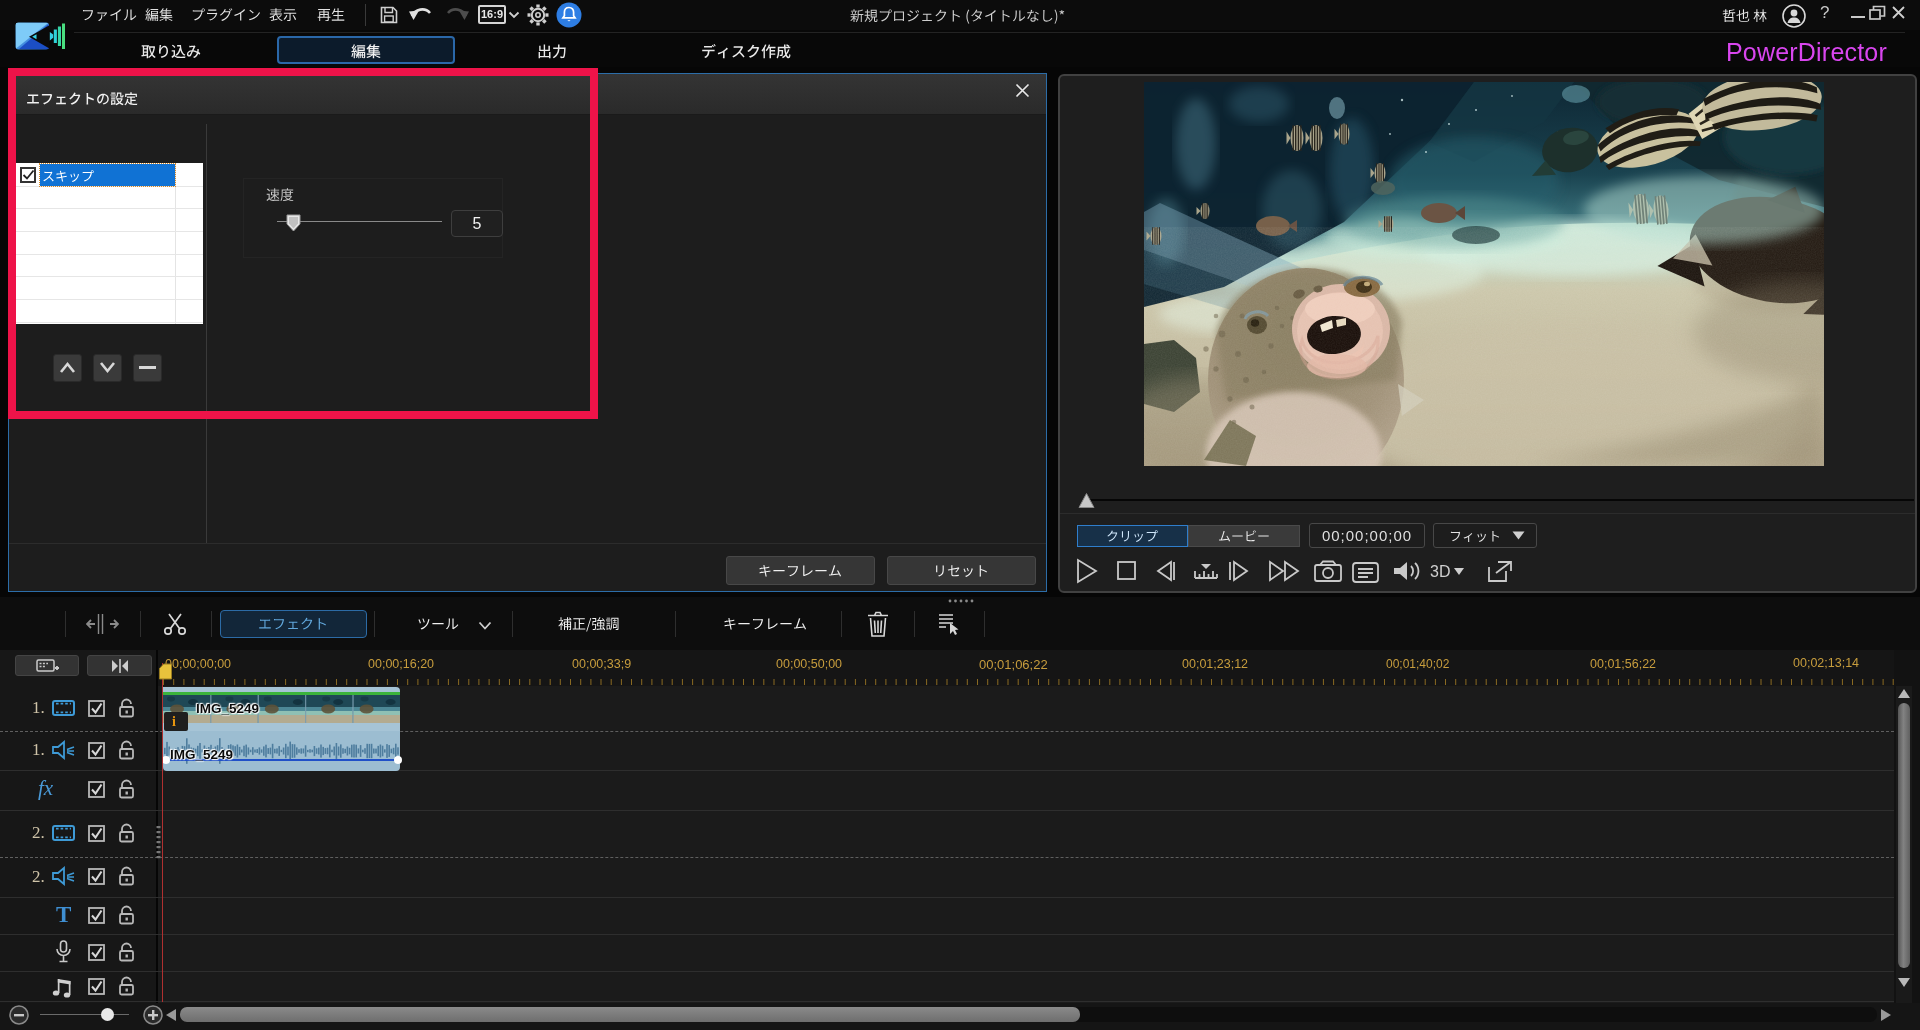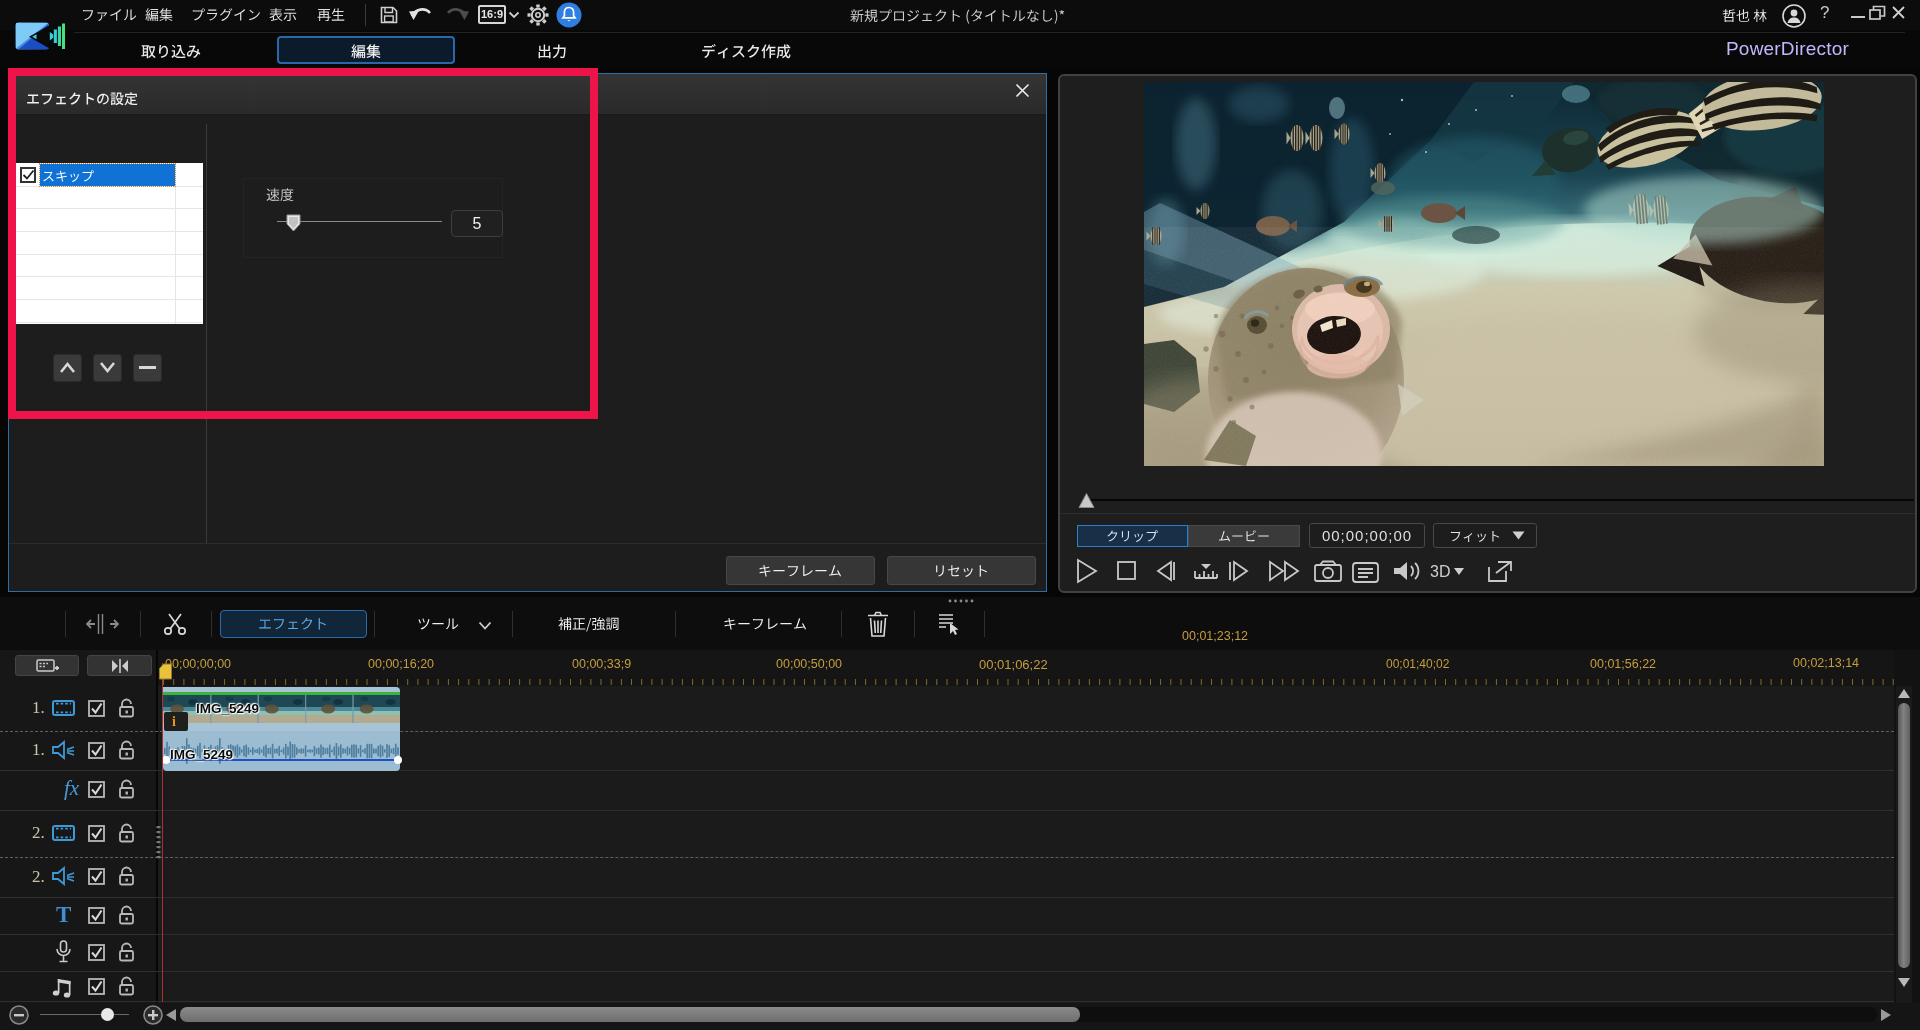--- a/index.html
+++ b/index.html
@@ -106,21 +106,21 @@
     <div class="abs" style="left:277px;top:36px;width:178px;height:28px;border:2px solid #2a67a8;border-radius:4px;background:#0c1b2b"></div>
     <svg style="position:absolute;left:351.0px;top:42.0px;overflow:visible" width="32" height="19" viewBox="0 -15 32 19">
       <path d="M5.8 -11.8V-10.6H14.2V-11.8ZM1.2 -4C1 -2.7 0.8 -1.3 0.3 -0.4C0.6 -0.3 1.1 -0.1 1.3 0.1C1.8 -0.9 2.1 -2.4 2.3 -3.8ZM4.2 -3.8C4.5 -2.9 4.8 -1.7 4.9 -1L5.7 -1.2C5.5 -0.7 5.2 -0.1 4.9 0.3C5.1 0.5 5.7 0.9 5.9 1.1C6.7 0 7.1 -1.3 7.3 -2.7V1.3H8.4V-1.6H9.3V1.1H10.2V-1.6H11.1V1.1H12V-1.6H13V-0C13 0.1 12.9 0.1 12.9 0.1C12.7 0.1 12.5 0.1 12.2 0.1C12.3 0.4 12.5 0.9 12.5 1.3C13.1 1.3 13.5 1.2 13.8 1C14.1 0.8 14.2 0.5 14.2 0V-5.2H7.6L7.7 -6.1H13.8V-9.7H6.4V-6.5C6.4 -5.1 6.3 -3.3 5.8 -1.7C5.7 -2.4 5.4 -3.3 5.1 -4ZM9.3 -2.6H8.4V-4.1H9.3ZM10.2 -2.6V-4.1H11.1V-2.6ZM12 -2.6V-4.1H13V-2.6ZM7.7 -8.6H12.5V-7.2H7.7ZM0.4 -6 0.5 -4.8 2.7 -5V1.3H3.9V-5L4.9 -5.1C5 -4.8 5.1 -4.5 5.1 -4.2L6.1 -4.6C6 -5.5 5.4 -6.8 4.9 -7.8L3.9 -7.5C4.1 -7.1 4.3 -6.7 4.5 -6.3L2.8 -6.2C3.7 -7.4 4.8 -9 5.6 -10.4L4.4 -10.9C4.1 -10.1 3.6 -9.2 3 -8.3C2.8 -8.5 2.6 -8.8 2.4 -9.1C2.9 -10 3.5 -11.2 4 -12.2L2.8 -12.7C2.5 -11.8 2.1 -10.8 1.6 -9.9L1.2 -10.3L0.5 -9.4C1.1 -8.8 1.9 -7.9 2.3 -7.2C2 -6.8 1.8 -6.4 1.5 -6.1Z M18.9 -12.7C18.3 -11.3 17 -9.7 15.4 -8.4C15.7 -8.2 16.1 -7.8 16.4 -7.4C16.8 -7.8 17.2 -8.1 17.5 -8.5V-4.3H21.8V-3.5H15.8V-2.3H20.7C19.2 -1.3 17.2 -0.5 15.3 -0C15.6 0.2 16.1 0.8 16.3 1.1C18.1 0.6 20.2 -0.5 21.8 -1.7V1.2H23.2V-1.7C24.7 -0.5 26.8 0.5 28.7 1C28.9 0.7 29.3 0.2 29.6 -0.1C27.8 -0.5 25.7 -1.4 24.3 -2.3H29.2V-3.5H23.2V-4.3H28.8V-5.4H23.5V-6.2H27.7V-7.2H23.5V-8H27.6V-9H23.5V-9.8H28.3V-10.9H23.6C23.9 -11.4 24.1 -11.9 24.4 -12.5L22.8 -12.7C22.6 -12.2 22.4 -11.5 22.1 -10.9H19.5C19.8 -11.4 20.1 -11.9 20.4 -12.4ZM22.1 -8V-7.2H18.9V-8ZM22.1 -9H18.9V-9.8H22.1ZM22.1 -6.2V-5.4H18.9V-6.2Z" fill="#f2f2f2"></path>
     </svg>
     <svg style="position:absolute;left:537.0px;top:42.0px;overflow:visible" width="32" height="19" viewBox="0 -15 32 19">
       <path d="M2.2 -11.2V-5.9H6.7V-1.1H3V-5H1.6V1.3H3V0.3H12V1.2H13.5V-5H12V-1.1H8.1V-5.9H12.9V-11.2H11.4V-7.3H8.1V-12.6H6.7V-7.3H3.6V-11.2Z M21 -12.6V-9.8V-9.4H16.2V-8H20.9C20.7 -5.2 19.7 -2.1 15.7 0.2C16.1 0.4 16.6 1 16.8 1.3C21.1 -1.2 22.2 -4.9 22.4 -8H27.1C26.9 -3.1 26.5 -1 26.1 -0.5C25.9 -0.3 25.7 -0.3 25.4 -0.3C25 -0.3 24 -0.3 23 -0.4C23.3 0.1 23.5 0.7 23.5 1.1C24.4 1.2 25.4 1.2 25.9 1.1C26.5 1 26.9 0.9 27.3 0.4C28 -0.4 28.3 -2.6 28.6 -8.7C28.7 -8.9 28.7 -9.4 28.7 -9.4H22.5V-9.8V-12.6Z" fill="#e8e8e8"></path>
     </svg>
     <svg style="position:absolute;left:701.0px;top:42.0px;overflow:visible" width="92" height="19" viewBox="0 -15 92 19">
       <path d="M3 -11.1V-9.6C3.4 -9.6 3.9 -9.6 4.4 -9.6C5.3 -9.6 8.6 -9.6 9.5 -9.6C10 -9.6 10.5 -9.6 11 -9.6V-11.1C10.5 -11.1 9.9 -11 9.5 -11C8.6 -11 5.3 -11 4.4 -11C3.9 -11 3.4 -11.1 3 -11.1ZM11.8 -12.3 10.8 -11.8C11.2 -11.3 11.7 -10.4 12 -9.8L13 -10.2C12.7 -10.8 12.2 -11.7 11.8 -12.3ZM13.5 -12.9 12.5 -12.5C13 -11.9 13.5 -11.1 13.8 -10.4L14.7 -10.9C14.5 -11.4 13.9 -12.3 13.5 -12.9ZM1.2 -7.3V-5.8C1.6 -5.8 2.1 -5.8 2.5 -5.8H6.9C6.8 -4.5 6.6 -3.3 6 -2.3C5.4 -1.3 4.3 -0.5 3.2 -0L4.6 1C5.9 0.3 7 -0.8 7.6 -1.8C8.1 -2.9 8.4 -4.2 8.5 -5.8H12.4C12.8 -5.8 13.3 -5.8 13.6 -5.8V-7.3C13.2 -7.3 12.7 -7.2 12.4 -7.2C11.5 -7.2 3.4 -7.2 2.5 -7.2C2.1 -7.2 1.6 -7.3 1.2 -7.3Z M16.7 -4 17.4 -2.6C18.9 -3.1 20.7 -3.9 22 -4.5V-0.2C22 0.3 21.9 1 21.9 1.2H23.6C23.6 1 23.6 0.3 23.6 -0.2V-5.5C24.9 -6.4 26.2 -7.4 26.9 -8.2L25.8 -9.4C25 -8.4 23.5 -7.1 22.1 -6.3C20.9 -5.5 18.7 -4.5 16.7 -4Z M42.2 -10.1 41.2 -10.8C41 -10.7 40.5 -10.7 39.9 -10.7C39.3 -10.7 35.1 -10.7 34.4 -10.7C33.9 -10.7 33 -10.7 32.7 -10.8V-9.1C33 -9.1 33.8 -9.2 34.4 -9.2C35 -9.2 39.3 -9.2 39.9 -9.2C39.5 -8 38.5 -6.3 37.5 -5.2C36 -3.5 33.8 -1.7 31.3 -0.8L32.5 0.5C34.7 -0.5 36.7 -2.1 38.3 -3.9C39.8 -2.5 41.3 -0.8 42.3 0.5L43.6 -0.6C42.7 -1.8 40.9 -3.7 39.3 -5C40.4 -6.4 41.3 -8.1 41.8 -9.3C41.9 -9.6 42.1 -9.9 42.2 -10.1Z M53.3 -11.7 51.6 -12.2C51.4 -11.8 51.2 -11.2 51 -10.9C50.3 -9.6 48.9 -7.5 46.3 -5.9L47.6 -4.9C49.2 -6 50.5 -7.3 51.4 -8.6H56.1C55.8 -7.3 54.9 -5.5 53.8 -4.2C52.5 -2.6 50.7 -1.3 47.8 -0.4L49.2 0.8C52 -0.3 53.8 -1.6 55.2 -3.3C56.5 -5 57.4 -7 57.8 -8.4C57.9 -8.7 58.1 -9.1 58.3 -9.4L57 -10.1C56.7 -10 56.3 -10 55.9 -10H52.3L52.5 -10.3C52.7 -10.6 53 -11.2 53.3 -11.7Z M67.8 -12.5C67.1 -10.3 65.9 -8.1 64.6 -6.8C64.9 -6.5 65.4 -6 65.6 -5.8C66.4 -6.6 67.1 -7.6 67.7 -8.8H68.5V1.3H70V-2.3H74.3V-3.6H70V-5.6H74.1V-6.9H70V-8.8H74.5V-10.2H68.4C68.7 -10.8 69 -11.5 69.2 -12.2ZM64 -12.6C63.2 -10.4 61.9 -8.2 60.5 -6.8C60.7 -6.4 61.1 -5.6 61.2 -5.3C61.7 -5.7 62.1 -6.2 62.5 -6.8V1.2H63.9V-9C64.5 -10 65 -11.1 65.4 -12.2Z M83 -12.6C83 -11.8 83 -11 83 -10.2H76.8V-6C76.8 -4 76.7 -1.4 75.5 0.4C75.8 0.6 76.4 1.1 76.7 1.4C78 -0.5 78.3 -3.6 78.3 -5.7H80.7C80.6 -3.4 80.5 -2.6 80.4 -2.4C80.3 -2.2 80.1 -2.2 79.9 -2.2C79.7 -2.2 79.1 -2.2 78.5 -2.3C78.7 -1.9 78.8 -1.3 78.8 -0.9C79.6 -0.9 80.2 -0.9 80.6 -1C81 -1 81.3 -1.1 81.6 -1.5C81.9 -1.9 82 -3.2 82.1 -6.5C82.1 -6.6 82.1 -7 82.1 -7H78.3V-8.8H83.1C83.3 -6.5 83.7 -4.3 84.2 -2.6C83.3 -1.5 82.2 -0.6 80.9 0C81.2 0.3 81.7 0.9 81.9 1.2C83 0.6 83.9 -0.2 84.8 -1.1C85.5 0.3 86.4 1.2 87.5 1.2C88.7 1.2 89.2 0.4 89.5 -2.2C89.1 -2.4 88.6 -2.7 88.2 -3C88.2 -1.1 88 -0.3 87.6 -0.3C86.9 -0.3 86.3 -1.1 85.8 -2.4C86.9 -3.8 87.8 -5.5 88.5 -7.5L87 -7.8C86.6 -6.5 86 -5.2 85.3 -4.1C85 -5.4 84.7 -7.1 84.6 -8.8H89.3V-10.2H87.8L88.5 -11C87.9 -11.5 86.8 -12.2 85.9 -12.7L85 -11.8C85.8 -11.4 86.8 -10.7 87.4 -10.2H84.5C84.5 -11 84.5 -11.8 84.5 -12.6Z" fill="#e8e8e8"></path>
     </svg>
-    <div class="abs" style="left:1726px;top:38px;width:182px;font-size:19px;color:#c4b5fd;letter-spacing:0.2px">PowerDirector</div>
+    <div class="abs" style="left:1726px;top:38px;width:182px;font-size:25px;color:#d946ef;letter-spacing:0.2px">PowerDirector</div>
     <div class="abs" style="left:8px;top:73px;width:1039px;height:519px;background:#1d1d1d;border:1px solid #2c6da8"></div>
     <div class="abs" style="left:9px;top:74px;width:1037px;height:41px;background:linear-gradient(#343434,#2a2a2a);border-bottom:1px solid #1a1a1a"></div>
     <svg style="position:absolute;left:26.0px;top:90.0px;overflow:visible" width="114" height="18" viewBox="0 -14 114 18">
       <path d="M1.1 -2V-0.4C1.6 -0.5 2 -0.5 2.4 -0.5H11.7C12 -0.5 12.5 -0.5 12.9 -0.4V-2C12.5 -2 12.1 -1.9 11.7 -1.9H7.7V-8.1H10.9C11.3 -8.1 11.8 -8.1 12.2 -8V-9.5C11.8 -9.5 11.3 -9.5 10.9 -9.5H3.2C2.9 -9.5 2.4 -9.5 2 -9.5V-8C2.4 -8.1 2.9 -8.1 3.2 -8.1H6.2V-1.9H2.4C2 -1.9 1.5 -2 1.1 -2Z M26.2 -9.3 25.1 -10C24.8 -9.9 24.5 -9.9 24.2 -9.9C23.5 -9.9 18.4 -9.9 17.5 -9.9C17 -9.9 16.3 -10 15.9 -10V-8.5C16.3 -8.5 16.9 -8.5 17.5 -8.5C18.4 -8.5 23.5 -8.5 24.3 -8.5C24.1 -7.2 23.5 -5.4 22.6 -4.2C21.4 -2.7 19.9 -1.6 17.1 -0.9L18.3 0.4C20.9 -0.4 22.6 -1.7 23.9 -3.4C25 -4.8 25.7 -7.1 26 -8.5C26 -8.8 26.1 -9.1 26.2 -9.3Z M30.1 -1.2V0.2C30.5 0.2 30.9 0.2 31.2 0.2H38.9C39.2 0.2 39.6 0.2 39.9 0.2V-1.2C39.6 -1.2 39.3 -1.2 38.9 -1.2H35.7V-6H38.3C38.6 -6 39 -6 39.3 -6V-7.4C39 -7.4 38.6 -7.3 38.3 -7.3H31.8C31.6 -7.3 31.1 -7.4 30.8 -7.4V-6C31.1 -6 31.6 -6 31.8 -6H34.2V-1.2H31.2C30.9 -1.2 30.4 -1.2 30.1 -1.2Z M49.7 -10.9 48.1 -11.4C48 -11 47.8 -10.4 47.6 -10.2C46.9 -8.9 45.6 -7 43.2 -5.5L44.4 -4.6C45.9 -5.6 47.1 -6.8 48 -8H52.4C52.1 -6.9 51.3 -5.1 50.2 -3.9C49 -2.5 47.3 -1.2 44.6 -0.4L45.9 0.8C48.5 -0.3 50.2 -1.5 51.5 -3.1C52.8 -4.7 53.6 -6.5 54 -7.9C54.1 -8.2 54.2 -8.5 54.4 -8.7L53.2 -9.4C53 -9.3 52.6 -9.3 52.2 -9.3H48.8L49 -9.6C49.2 -9.9 49.5 -10.5 49.7 -10.9Z M60.6 -1.3C60.6 -0.7 60.5 0 60.5 0.5H62.2C62.1 0 62.1 -0.9 62.1 -1.3V-5.6C63.6 -5.1 65.9 -4.2 67.4 -3.4L68 -5C66.6 -5.6 63.9 -6.6 62.1 -7.2V-9.4C62.1 -9.9 62.1 -10.5 62.2 -10.9H60.5C60.5 -10.5 60.6 -9.8 60.6 -9.4C60.6 -8.2 60.6 -2.2 60.6 -1.3Z M76.5 -8.8C76.3 -7.6 76.1 -6.3 75.7 -5.2C75.1 -3.1 74.4 -2.2 73.8 -2.2C73.2 -2.2 72.5 -2.9 72.5 -4.5C72.5 -6.2 74 -8.4 76.5 -8.8ZM78 -8.9C80.1 -8.6 81.4 -7 81.4 -5C81.4 -2.7 79.8 -1.4 78 -1C77.6 -0.9 77.2 -0.8 76.7 -0.8L77.5 0.5C80.9 0 82.8 -2 82.8 -4.9C82.8 -7.8 80.7 -10.2 77.3 -10.2C73.8 -10.2 71.1 -7.5 71.1 -4.4C71.1 -2 72.4 -0.5 73.7 -0.5C75.1 -0.5 76.3 -2.1 77.1 -4.9C77.5 -6.2 77.8 -7.6 78 -8.9Z M85.2 -11.4V-10.3H89.4V-11.4ZM85.1 -5.7V-4.6H89.4V-5.7ZM84.5 -9.5V-8.4H89.9V-9.5ZM85.1 -7.6V-6.5H89.4V-6.7C89.7 -6.6 90.2 -6.1 90.4 -5.9C91.8 -6.9 92.1 -8.4 92.1 -9.7V-10.2H94.2V-8.1C94.2 -6.9 94.5 -6.6 95.4 -6.6C95.6 -6.6 96.2 -6.6 96.3 -6.6C97.2 -6.6 97.5 -7 97.6 -8.7C97.3 -8.8 96.8 -9 96.5 -9.2C96.5 -7.9 96.4 -7.7 96.2 -7.7C96.1 -7.7 95.7 -7.7 95.7 -7.7C95.5 -7.7 95.4 -7.7 95.4 -8.1V-11.4H90.9V-9.7C90.9 -8.8 90.7 -7.6 89.4 -6.7V-7.6ZM90.1 -5.8V-4.6H95.1C94.7 -3.6 94.2 -2.9 93.5 -2.2C92.8 -2.9 92.3 -3.7 91.9 -4.5L90.7 -4.2C91.2 -3.1 91.8 -2.2 92.5 -1.4C91.6 -0.7 90.5 -0.3 89.4 0C89.7 0.3 90 0.8 90.1 1.2C91.4 0.8 92.5 0.3 93.5 -0.5C94.4 0.2 95.5 0.8 96.8 1.2C97 0.8 97.3 0.3 97.6 0C96.5 -0.3 95.4 -0.7 94.5 -1.4C95.6 -2.4 96.3 -3.8 96.8 -5.5L95.9 -5.8L95.7 -5.8ZM85.1 -3.8V1H86.3V0.4H89.4V-3.8ZM86.3 -2.7H88.2V-0.7H86.3Z M101 -5.3C100.7 -2.8 100 -0.8 98.4 0.4C98.7 0.6 99.3 1 99.5 1.3C100.4 0.5 101 -0.5 101.5 -1.7C102.8 0.5 104.8 1 107.6 1H111C111 0.6 111.2 -0 111.5 -0.3C110.7 -0.3 108.3 -0.3 107.6 -0.3C106.9 -0.3 106.3 -0.4 105.7 -0.4V-3H109.7V-4.2H105.7V-6.3H109V-7.6H101V-6.3H104.3V-0.8C103.3 -1.2 102.5 -2 102 -3.3C102.1 -3.9 102.3 -4.5 102.3 -5.1ZM99.1 -10.3V-7H100.4V-9H109.6V-7H110.9V-10.3H105.7V-11.8H104.3V-10.3Z" fill="#f0f0f0"></path>
     </svg>
     <svg class="abs" style="left:1015px;top:83px" width="15" height="15" viewBox="0 0 15 15" stroke="#e8e8e8" stroke-width="1.6">
       <path d="M1.5 1.5 L13.5 13.5 M13.5 1.5 L1.5 13.5"></path>
     </svg>
     <div class="abs" style="left:206px;top:124px;width:1px;height:419px;background:#3a3a3a"></div>
     <div class="abs" style="left:15px;top:163px;width:188px;height:161px;background:#fff"></div>
@@ -518,21 +518,21 @@
     <svg class="abs" style="left:107px;top:659px" width="26" height="14" viewBox="0 0 26 14" fill="none" stroke="#ccc" stroke-width="1.6">
 <path d="M5 1 L11 7 L5 13 Z" fill="#ccc" stroke="none"></path>
       <path d="M21 1 L15 7 L21 13 Z" fill="#ccc" stroke="none"></path>
       <path d="M13 0 V14"></path>
 </svg>
     <div class="abs" style="left:165px;top:657px;font-size:12.5px;color:#c79d3d">00;00;00;00</div>
     <div class="abs" style="left:368px;top:657px;font-size:12.5px;color:#c79d3d">00;00;16;20</div>
     <div class="abs" style="left:572px;top:657px;font-size:12.5px;color:#c79d3d">00;00;33;9</div>
     <div class="abs" style="left:776px;top:657px;font-size:12.5px;color:#c79d3d">00;00;50;00</div>
     <div class="abs" style="left:979px;top:657px;font-size:13px;color:#c79d3d">00;01;06;22</div>
-    <div class="abs" style="left:1182px;top:629px;font-size:12.5px;color:#c79d3d">00;01;23;12</div>
+    <div class="abs" style="left:1182px;top:657px;font-size:12.5px;color:#c79d3d">00;01;23;12</div>
     <div class="abs" style="left:1386px;top:657px;font-size:12px;color:#c79d3d">00;01;40;02</div>
     <div class="abs" style="left:1590px;top:657px;font-size:12.5px;color:#c79d3d">00;01;56;22</div>
     <div class="abs" style="left:1793px;top:656px;font-size:12.5px;color:#c79d3d">00;02;13;14</div>
     <svg class="abs" style="left:163px;top:679px" width="1731" height="7" viewBox="0 0 1731 7">
       <rect x="0.0" y="0" width="1" height="6" fill="#8a6a22"></rect>
       <rect x="10.2" y="0" width="1" height="6" fill="#8a6a22"></rect>
       <rect x="20.4" y="0" width="1" height="6" fill="#8a6a22"></rect>
       <rect x="30.5" y="0" width="1" height="6" fill="#8a6a22"></rect>
       <rect x="40.7" y="0" width="1" height="6" fill="#8a6a22"></rect>
       <rect x="50.9" y="0" width="1" height="6" fill="#8a6a22"></rect>
@@ -740,21 +740,21 @@
     </svg>
     <svg class="abs" style="left:88px;top:742px" width="17" height="17" viewBox="0 0 17 17">
       <rect x="1" y="1" width="15" height="15" fill="none" stroke="#b8b8b8" stroke-width="1.8"></rect>
       <path d="M4 8.5 L7.5 12.5 L13.5 3.5" fill="none" stroke="#d8d8d8" stroke-width="2"></path>
     </svg>
     <svg class="abs" style="left:118px;top:740px" width="17" height="20" viewBox="0 0 17 20">
       <path d="M4 9 V6 a4.5 4.5 0 0 1 9 0" fill="none" stroke="#b8b8b8" stroke-width="1.8"></path>
       <rect x="2" y="9" width="13" height="9.5" rx="1.5" fill="none" stroke="#b8b8b8" stroke-width="1.8"></rect>
       <rect x="7.5" y="12.5" width="2.4" height="3" fill="#b8b8b8"></rect>
     </svg>
-    <div class="abs" style="left:64px;top:776px;font-family:'Liberation Serif',serif;font-style:italic;font-size:21px;color:#4a9ad8">fx</div>
+    <div class="abs" style="left:38px;top:776px;font-family:'Liberation Serif',serif;font-style:italic;font-size:21px;color:#4a9ad8">fx</div>
     <svg class="abs" style="left:88px;top:781px" width="17" height="17" viewBox="0 0 17 17">
       <rect x="1" y="1" width="15" height="15" fill="none" stroke="#b8b8b8" stroke-width="1.8"></rect>
       <path d="M4 8.5 L7.5 12.5 L13.5 3.5" fill="none" stroke="#d8d8d8" stroke-width="2"></path>
     </svg>
     <svg class="abs" style="left:118px;top:779px" width="17" height="20" viewBox="0 0 17 20">
       <path d="M4 9 V6 a4.5 4.5 0 0 1 9 0" fill="none" stroke="#b8b8b8" stroke-width="1.8"></path>
       <rect x="2" y="9" width="13" height="9.5" rx="1.5" fill="none" stroke="#b8b8b8" stroke-width="1.8"></rect>
       <rect x="7.5" y="12.5" width="2.4" height="3" fill="#b8b8b8"></rect>
     </svg>
     <div class="abs" style="left:32px;top:823px;font-family:'Liberation Serif',serif;font-size:17px;color:#cfc3a8">2.</div>

